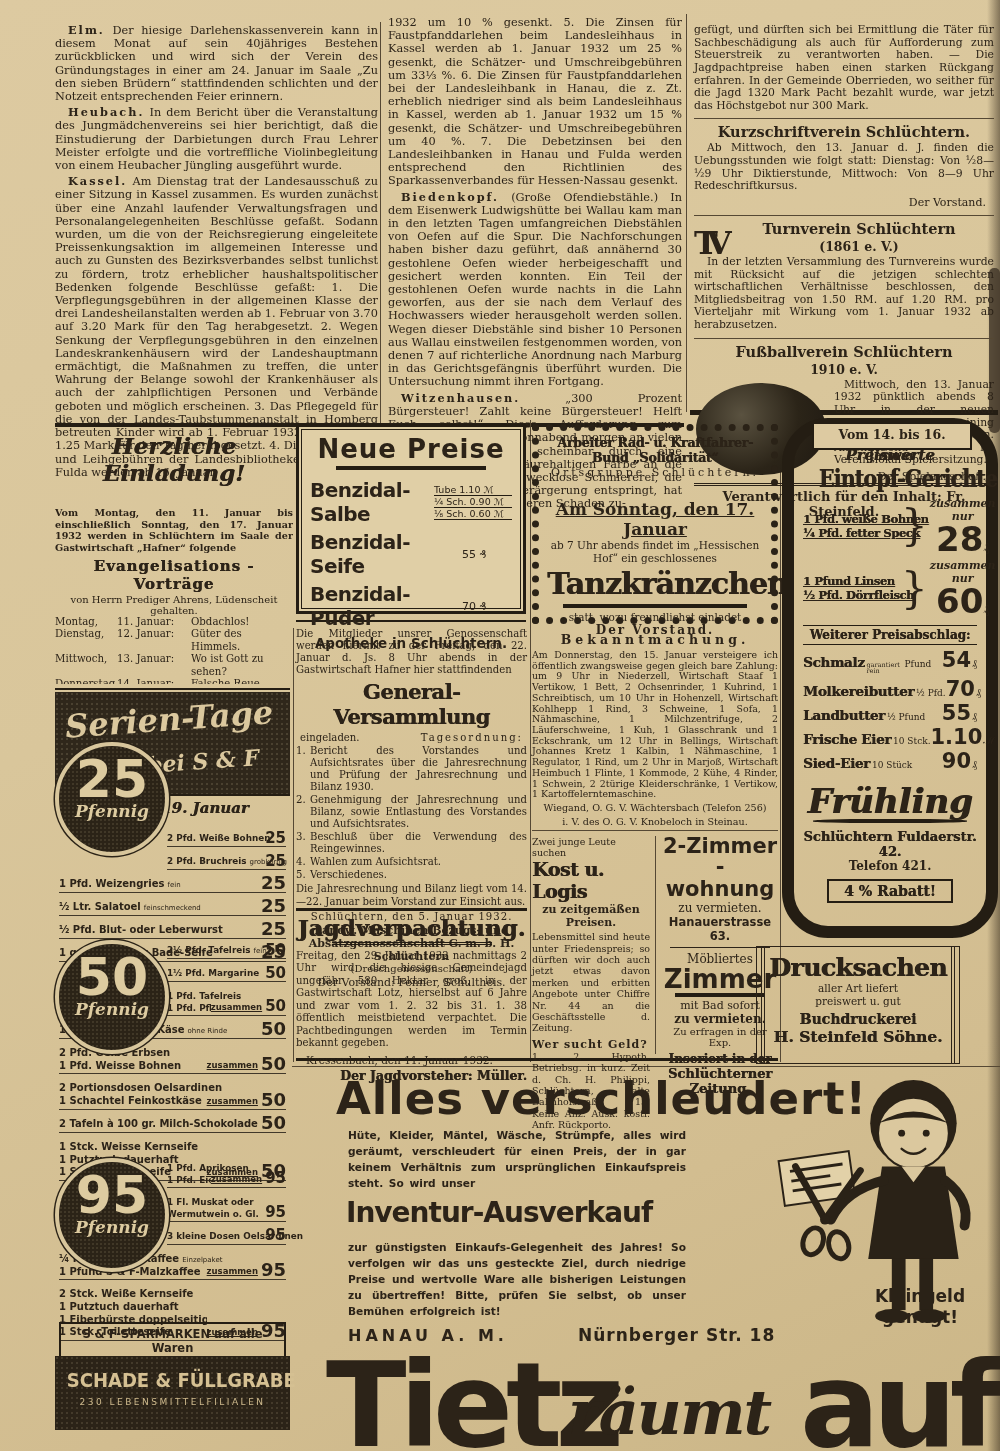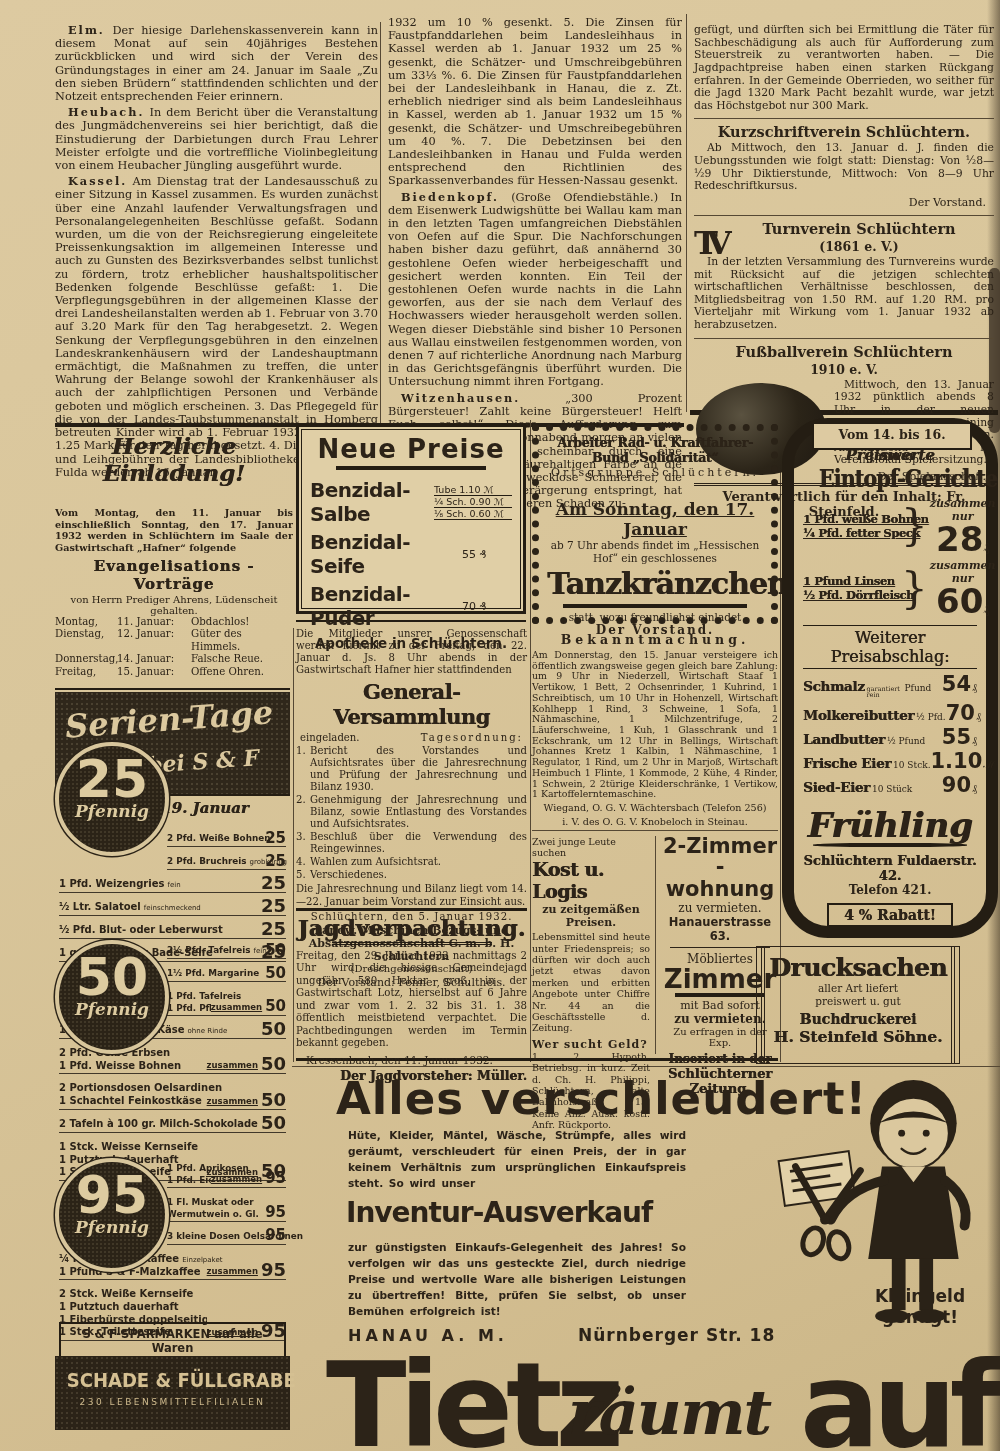--- a/index.html
+++ b/index.html
@@ -115,21 +115,21 @@
   .et-title{font-size:25px;font-weight:bold;letter-spacing:-1px;white-space:nowrap;text-align:center;
     transform:scaleX(.82);transform-origin:center;text-shadow:.8px 0;}
   .combo{display:flex;align-items:center;margin-top:4px;}
   .c-lines{width:96px;}
   .c-line{font-size:11.5px;font-weight:bold;text-decoration:underline;white-space:nowrap;letter-spacing:-0.4px;text-shadow:.3px 0;}
   .c-brace{font-size:42px;line-height:.9;font-weight:normal;margin:0 2px;}
   .c-right{flex:1;text-align:center;}
   .c-zus{font-size:11px;font-style:italic;font-weight:bold;}
   .c-price{font-family:"DejaVu Sans",sans-serif;font-size:34px;font-weight:bold;line-height:.95;}
   .c-cur{font-size:12px;}
-  .et-sub{font-size:16px;font-weight:normal;text-align:center;border-top:1.5px solid #241d13;border-bottom:1.5px solid #241d13;
+  .et-sub{font-size:12px;font-weight:bold;text-align:center;border-top:1.5px solid #241d13;border-bottom:1.5px solid #241d13;
     padding:2px 0;margin:7px 0 3px;text-shadow:.4px 0;}
   .e-row{display:flex;align-items:baseline;padding:3px 0 2px;}
   .e-name{font-size:13.5px;font-weight:bold;text-shadow:.5px 0;letter-spacing:-0.3px;white-space:nowrap;}
   .e-qual{width:36px;font-size:6.5px;line-height:1.05;margin-left:2px;}
   .e-qual:empty{display:none;}
   .e-unit{font-size:9px;margin-left:2px;white-space:nowrap;}
   .e-price{font-family:"DejaVu Sans",sans-serif;font-size:21px;font-weight:bold;margin-left:auto;line-height:.9;}
   .e-cur{font-size:10px;margin-left:1px;}
   .fr-name{font-size:34px;font-weight:bold;font-style:italic;text-align:center;margin-top:8px;text-shadow:1px 0;}
   .fr-swash{width:88%;border-bottom:4px solid #241d13;border-radius:40%;margin:-2px auto 6px;}
@@ -260,20 +260,25 @@
     <span class="ev-date">11. Januar:</span>
     <span class="ev-topic">Obdachlos!</span>
   </div>
 
   <div class="ev-row">
     <span class="ev-day">Dienstag,</span>
     <span class="ev-date">12. Januar:</span>
     <span class="ev-topic">Güter des Himmels.</span>
   </div>
 
+  <div class="ev-row">
+    <span class="ev-day">Mittwoch,</span>
+    <span class="ev-date">13. Januar:</span>
+    <span class="ev-topic">Wo ist Gott zu sehen?</span>
+  </div>
 
   <div class="ev-row">
     <span class="ev-day">Donnerstag,</span>
     <span class="ev-date">14. Januar:</span>
     <span class="ev-topic">Falsche Reue.</span>
   </div>
 
   <div class="ev-row">
     <span class="ev-day">Freitag,</span>
     <span class="ev-date">15. Januar:</span>

